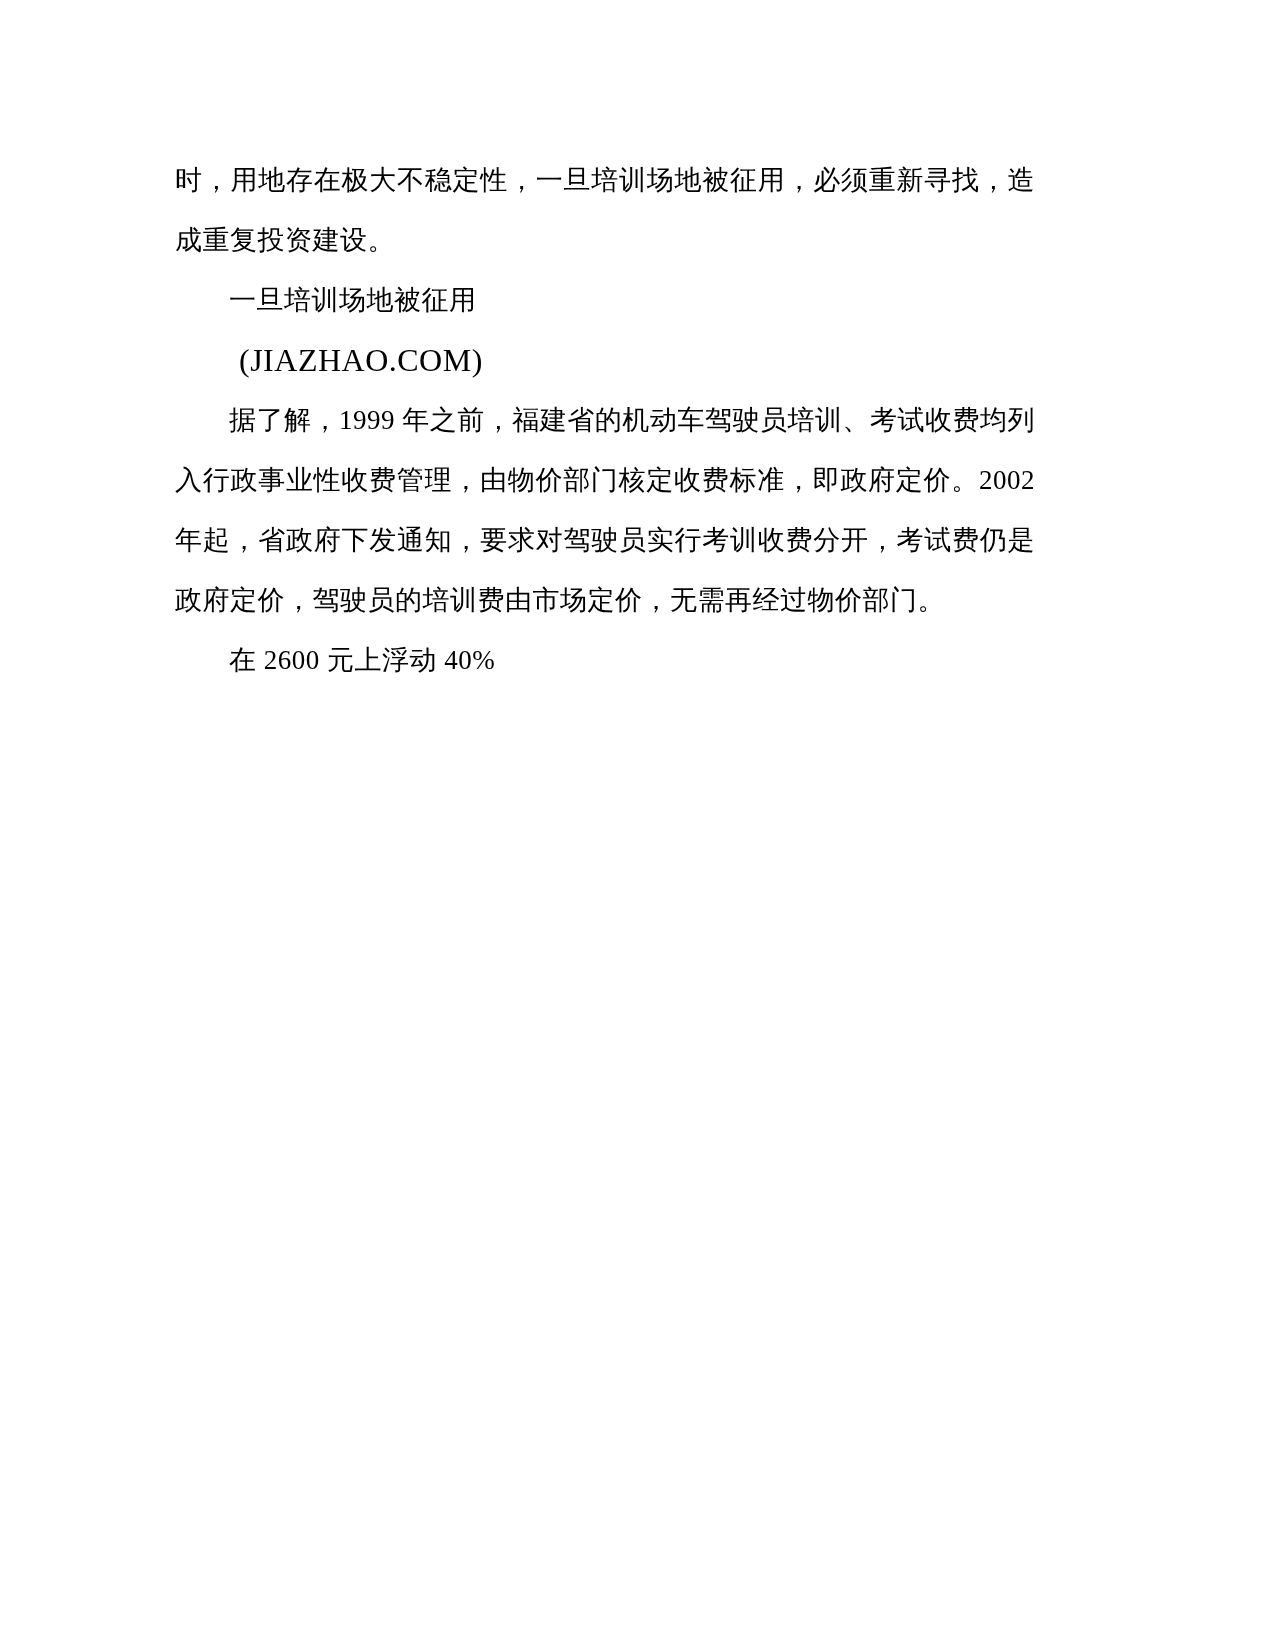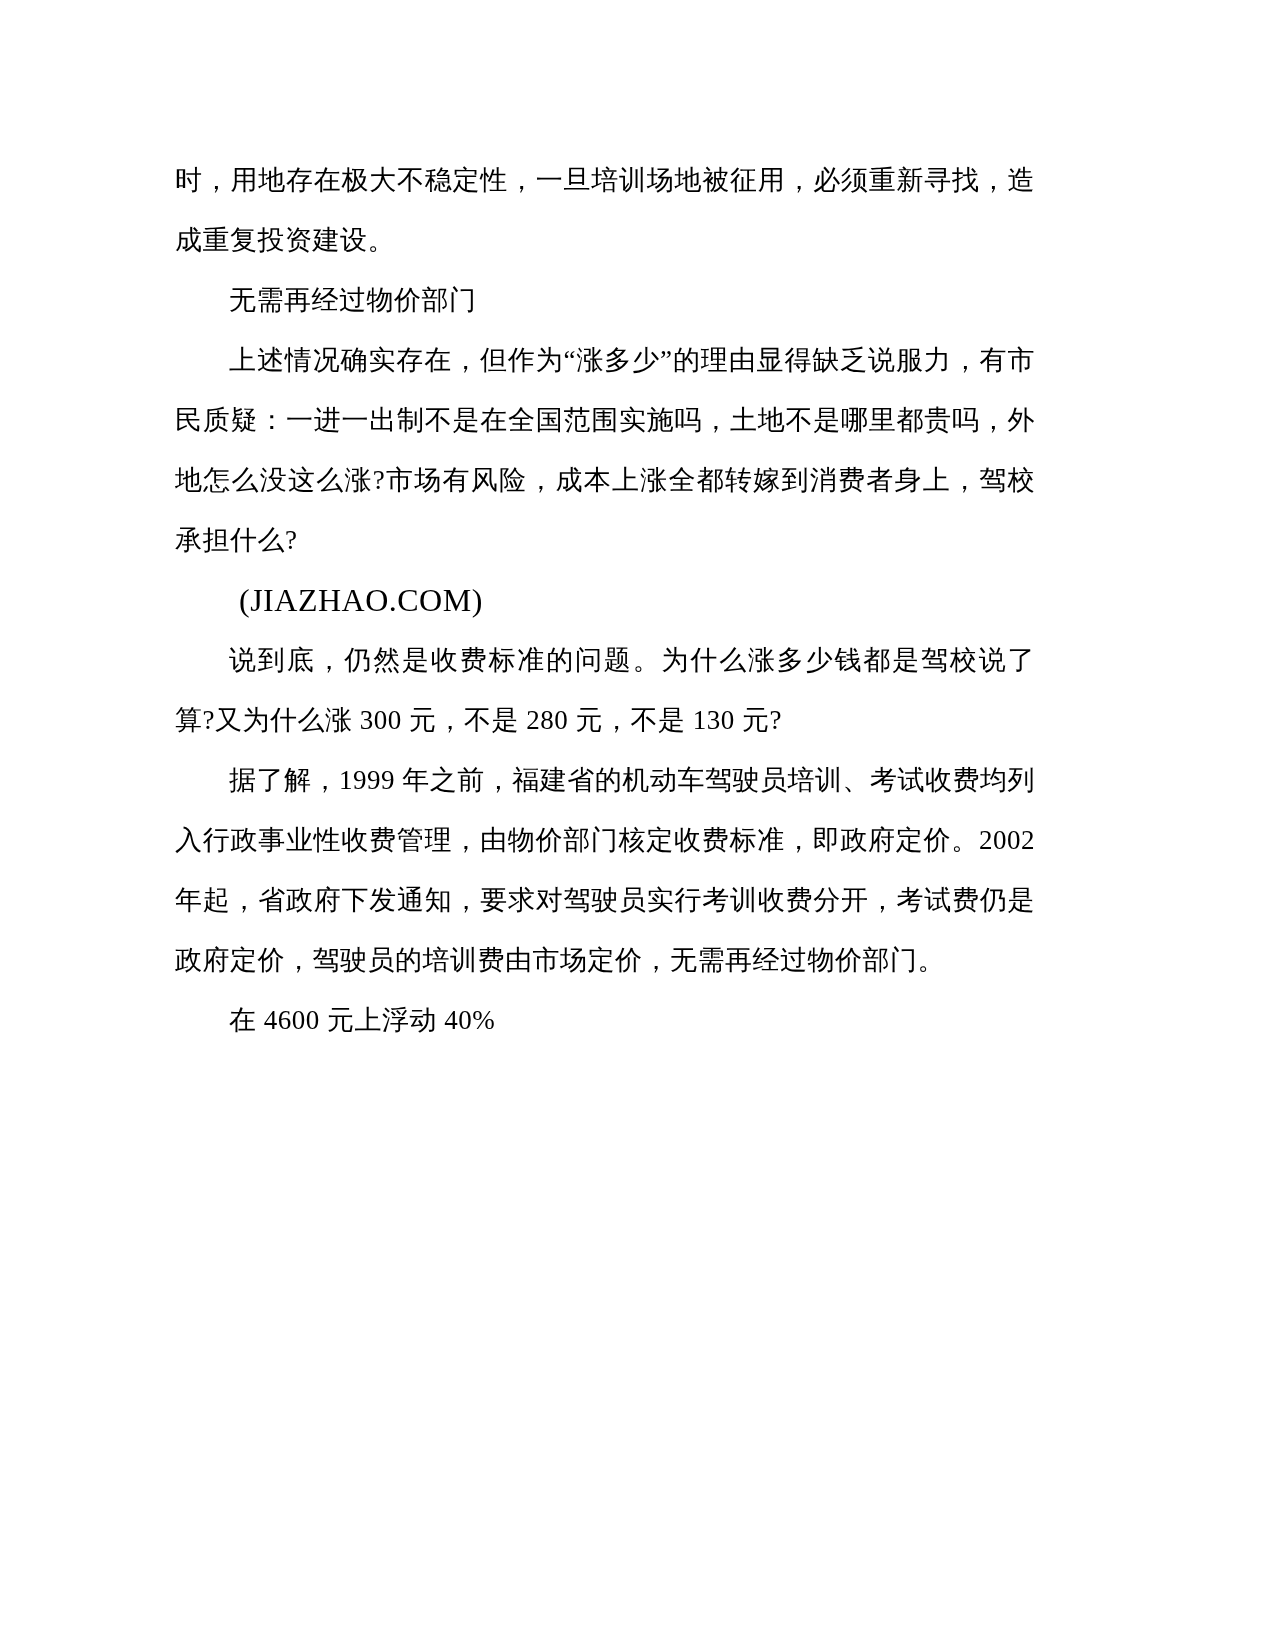--- a/index.html
+++ b/index.html
@@ -42,28 +42,26 @@
   }
 </style>
 </head>
 <body>
 
 <div class="page">
   <div class="content">
 
     <p class="para">时，用地存在极大不稳定性，一旦培训场地被征用，必须重新寻找，造成重复投资建设。</p>
 
-    <p class="para indent">无需再经过物价部门</p>
+    <p class="para indent">一旦培训场地被征用</p>
 
-    <p class="para indent">上述情况确实存在，但作为“涨多少”的理由显得缺乏说服力，有市民质疑：一进一出制不是在全国范围实施吗，土地不是哪里都贵吗，外地怎么没这么涨?市场有风险，成本上涨全都转嫁到消费者身上，驾校承担什么?</p>
 
     <p class="para latin">(JIAZHAO.COM)</p>
 
-    <p class="para indent">说到底，仍然是收费标准的问题。为什么涨多少钱都是驾校说了算?又为什么涨 300 元，不是 280 元，不是 130 元?</p>
 
     <p class="para indent">据了解，1999 年之前，福建省的机动车驾驶员培训、考试收费均列入行政事业性收费管理，由物价部门核定收费标准，即政府定价。2002 年起，省政府下发通知，要求对驾驶员实行考训收费分开，考试费仍是政府定价，驾驶员的培训费由市场定价，无需再经过物价部门。</p>
 
 
 
-    <p class="para indent">在 4600 元上浮动 40%</p>
+    <p class="para indent">在 2600 元上浮动 40%</p>
 
   </div>
 </div>
 
 </body></html>

